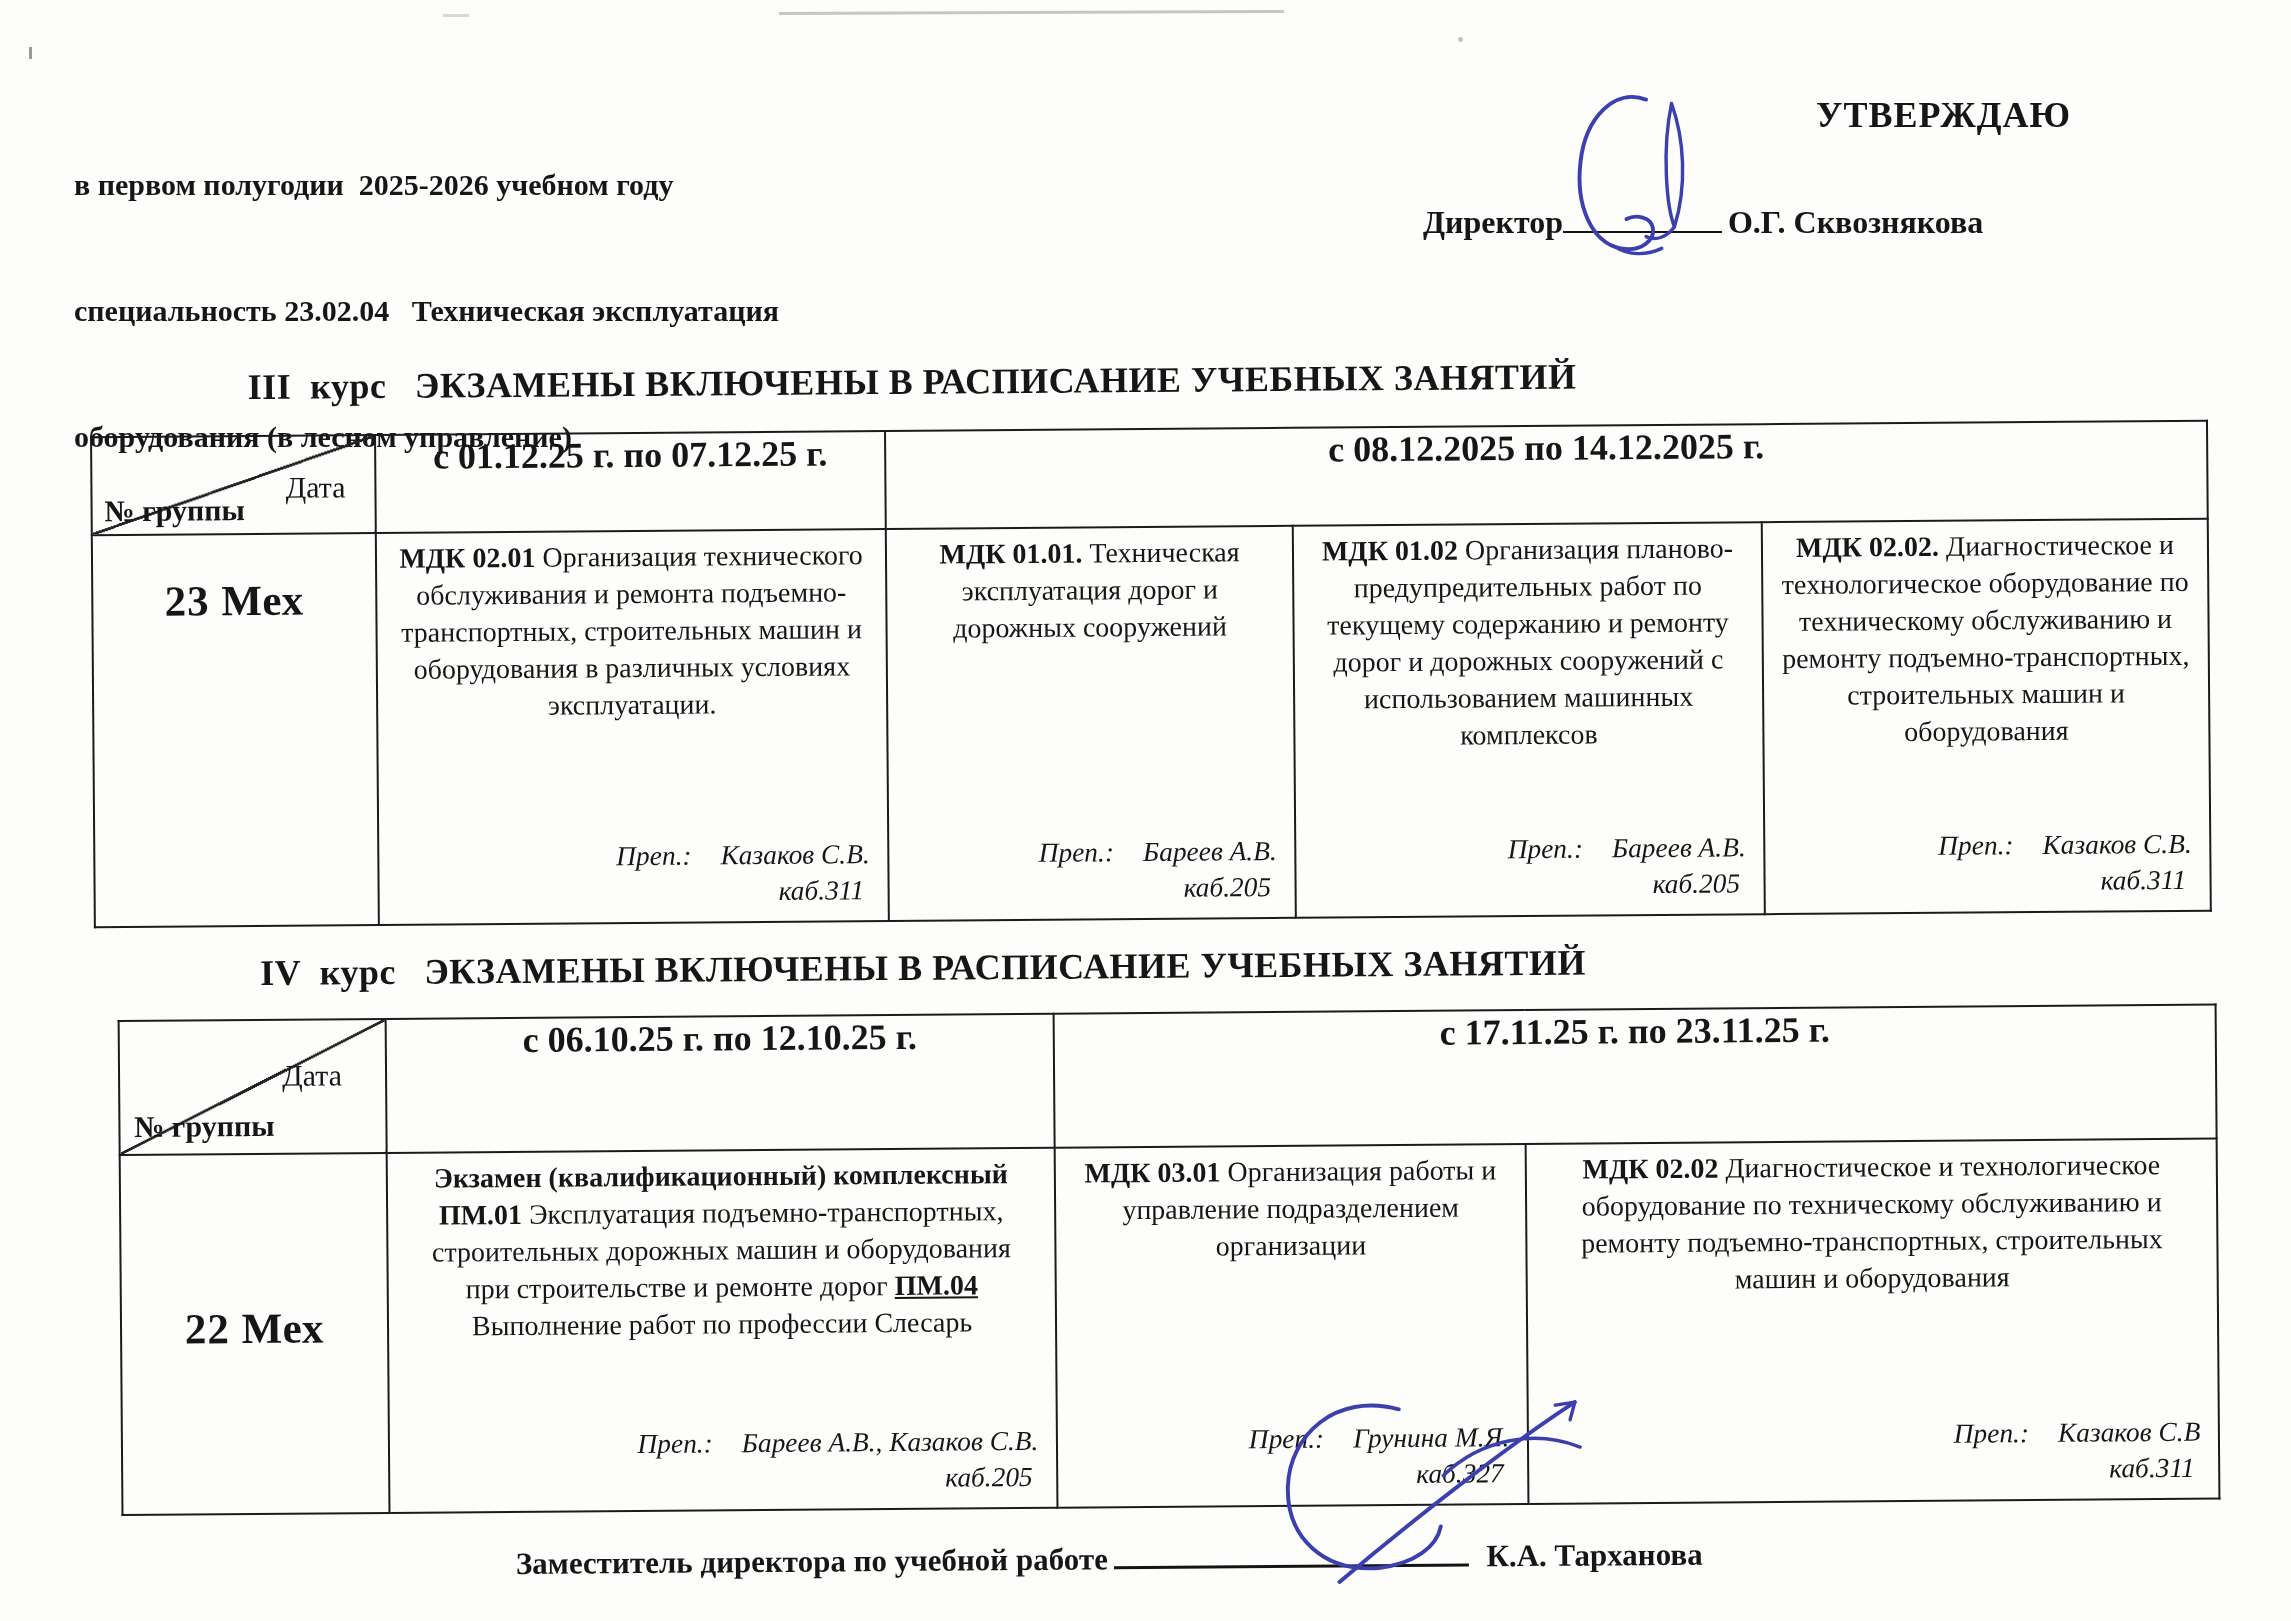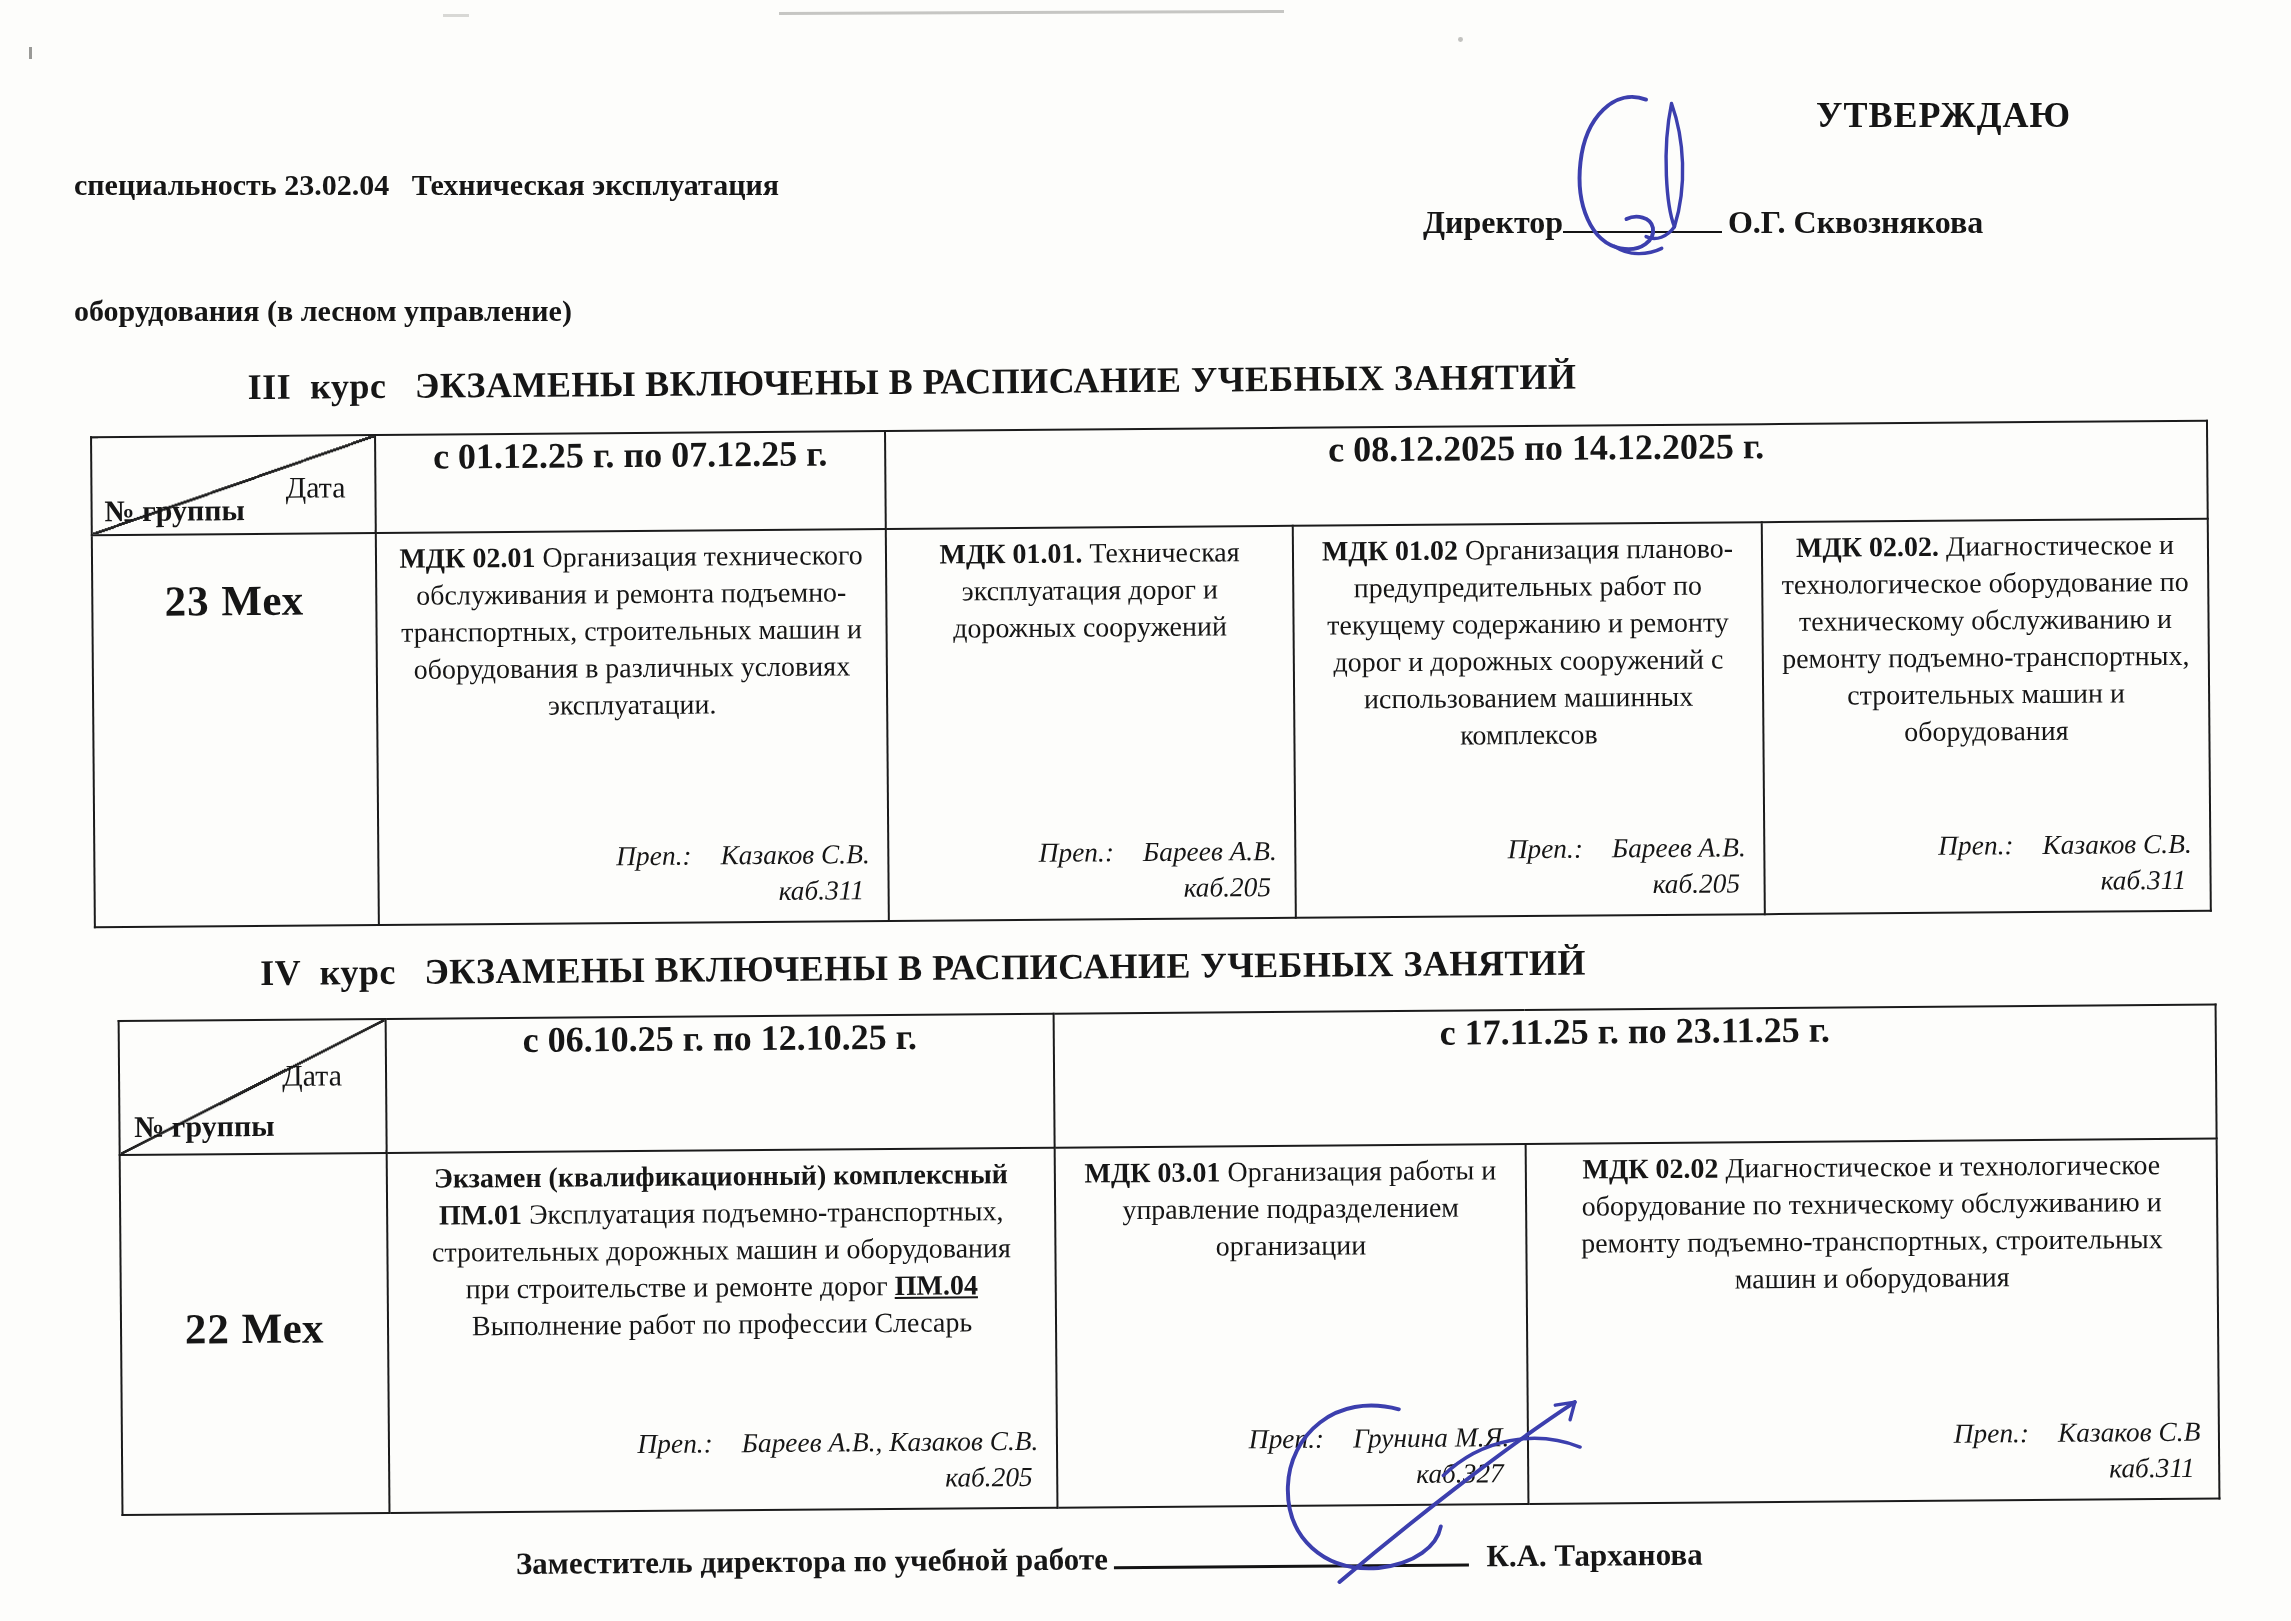--- a/index.html
+++ b/index.html
@@ -62,20 +62,21 @@
 <body>
 
 <div class="page">
 
   <div class="abs artifact-line"></div>
   <div class="abs artifact-mark1"></div>
   <div class="abs artifact-mark2"></div>
   <div class="abs artifact-mark3"></div>
 
   <div class="abs header-block">
+    <div>в первом полугодии  2025-2026 учебном году</div>
     <div>специальность 23.02.04   Техническая эксплуатация</div>
     <div>оборудования (в лесном управление)</div>
   </div>
 
   <div class="abs approve-title">УТВЕРЖДАЮ</div>
   <div class="abs director-line">
     <span>Директор</span><span class="u-line"></span><span class="name">О.Г. Сквознякова</span>
   </div>
   <svg class="abs sig" style="left:1556px;top:80px;" width="186" height="186" viewBox="0 0 190 190">
     <path d="M92,20 C 60,8 30,38 25,84 C 20,128 36,166 66,172 C 88,176 101,163 99,151 C 97,140 82,137 72,142" stroke="#3c3fae" stroke-width="4"></path>

